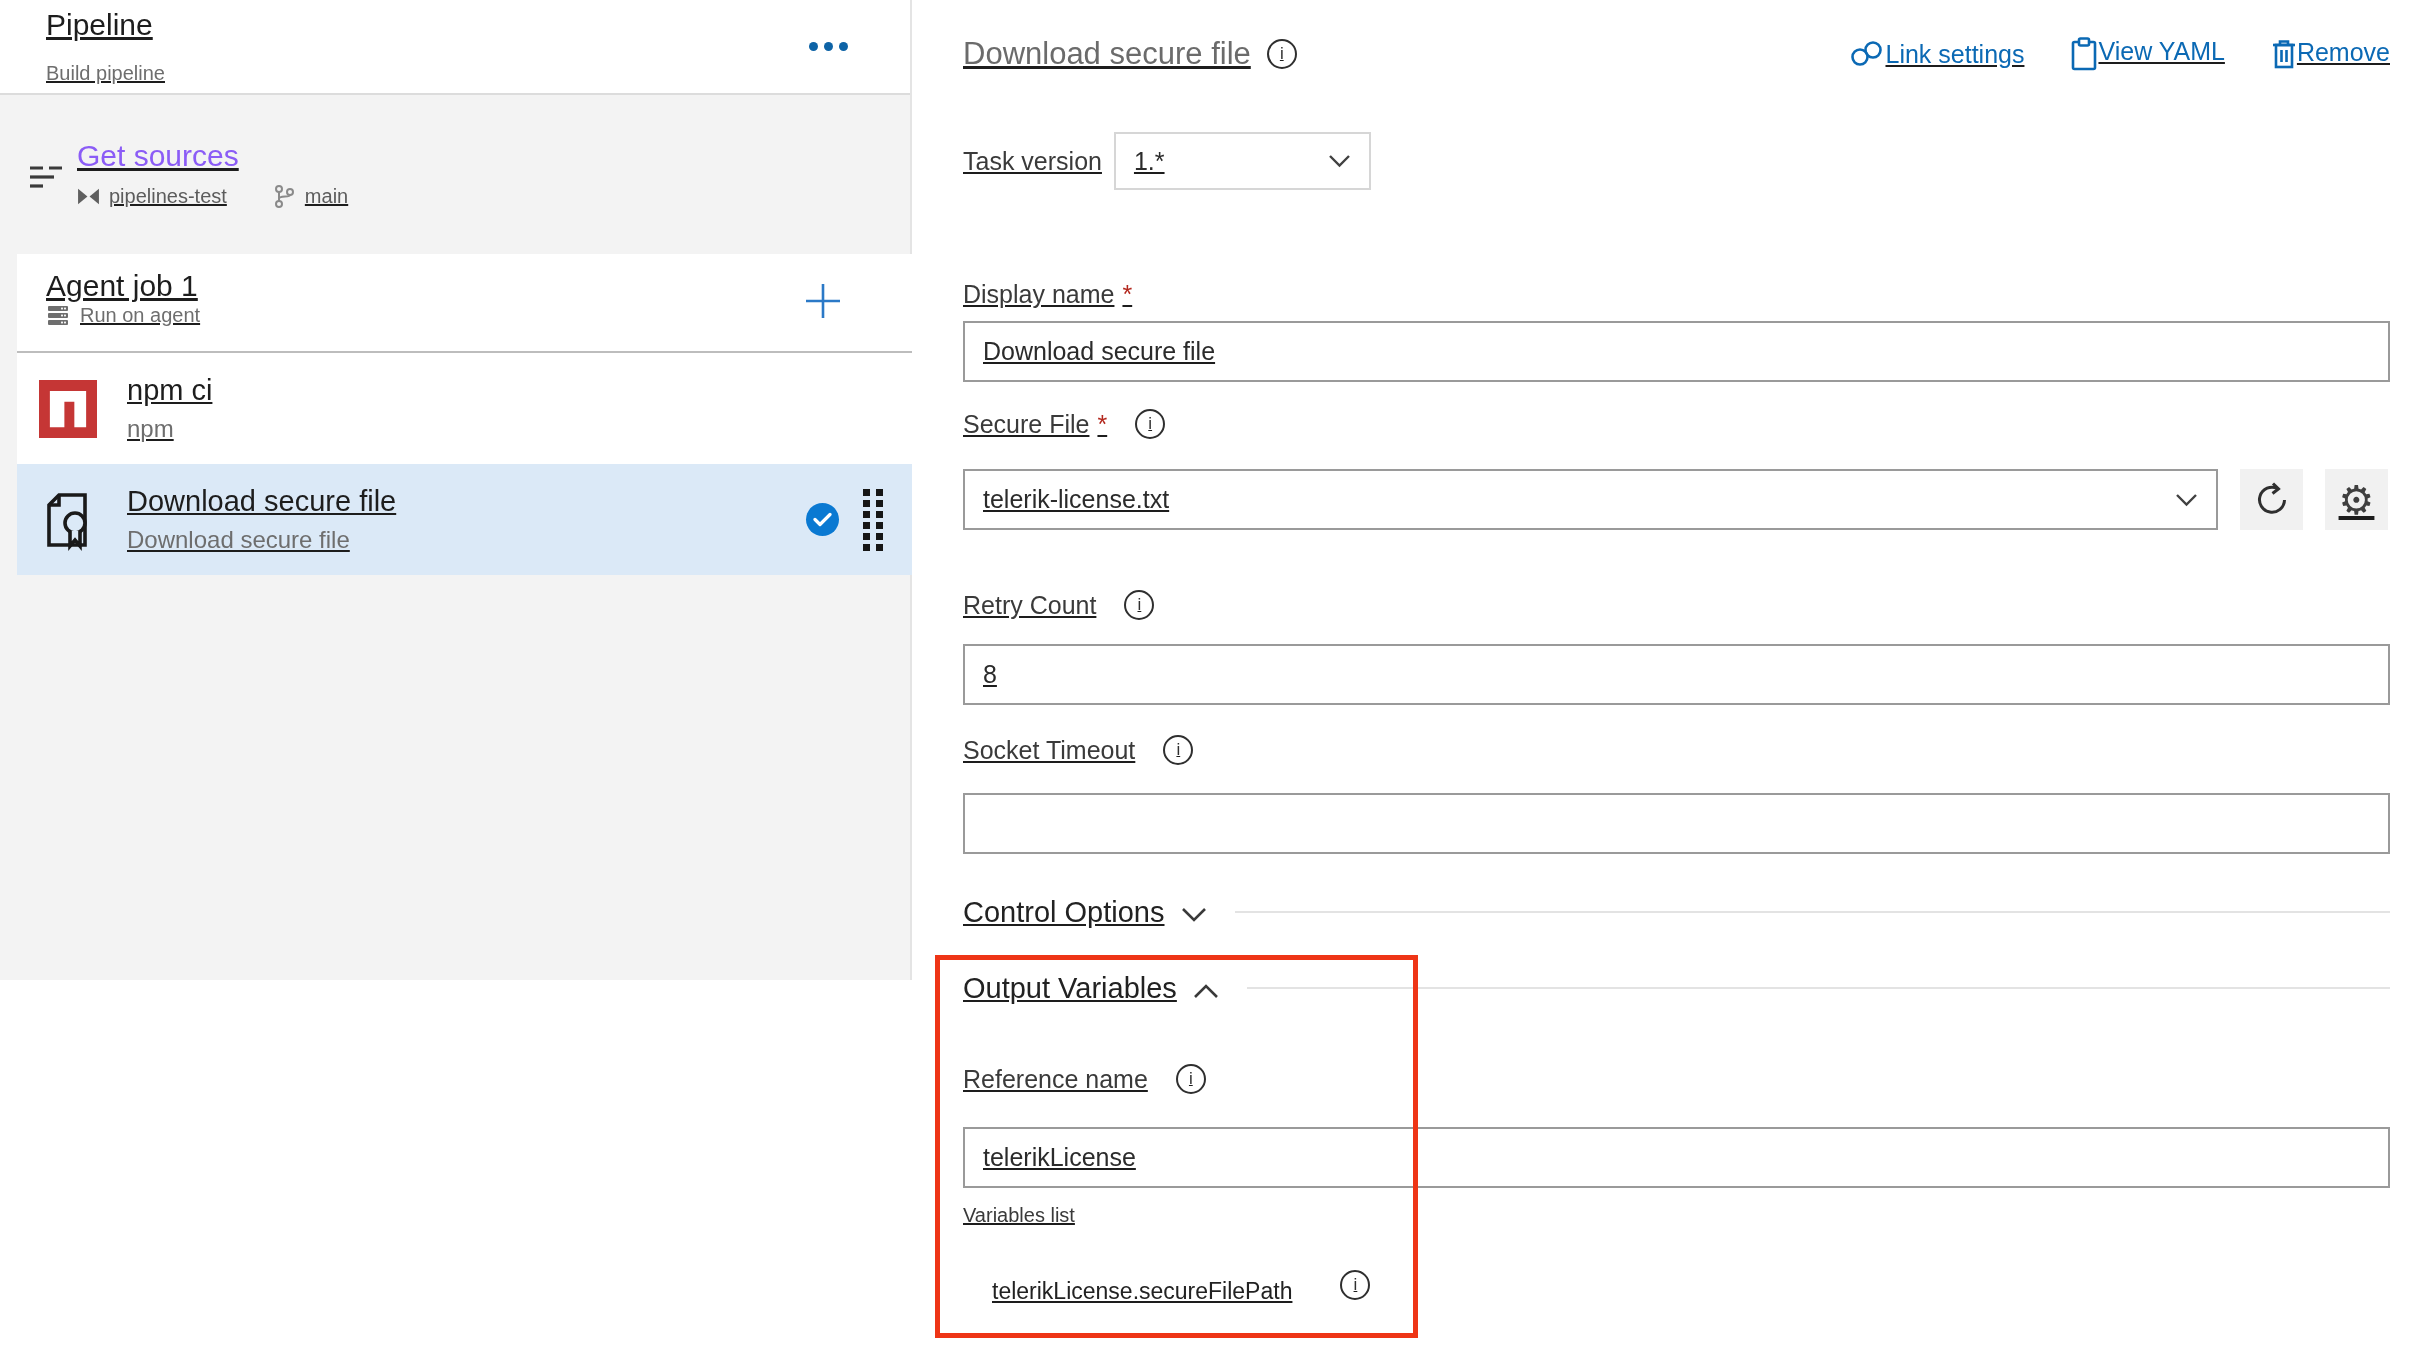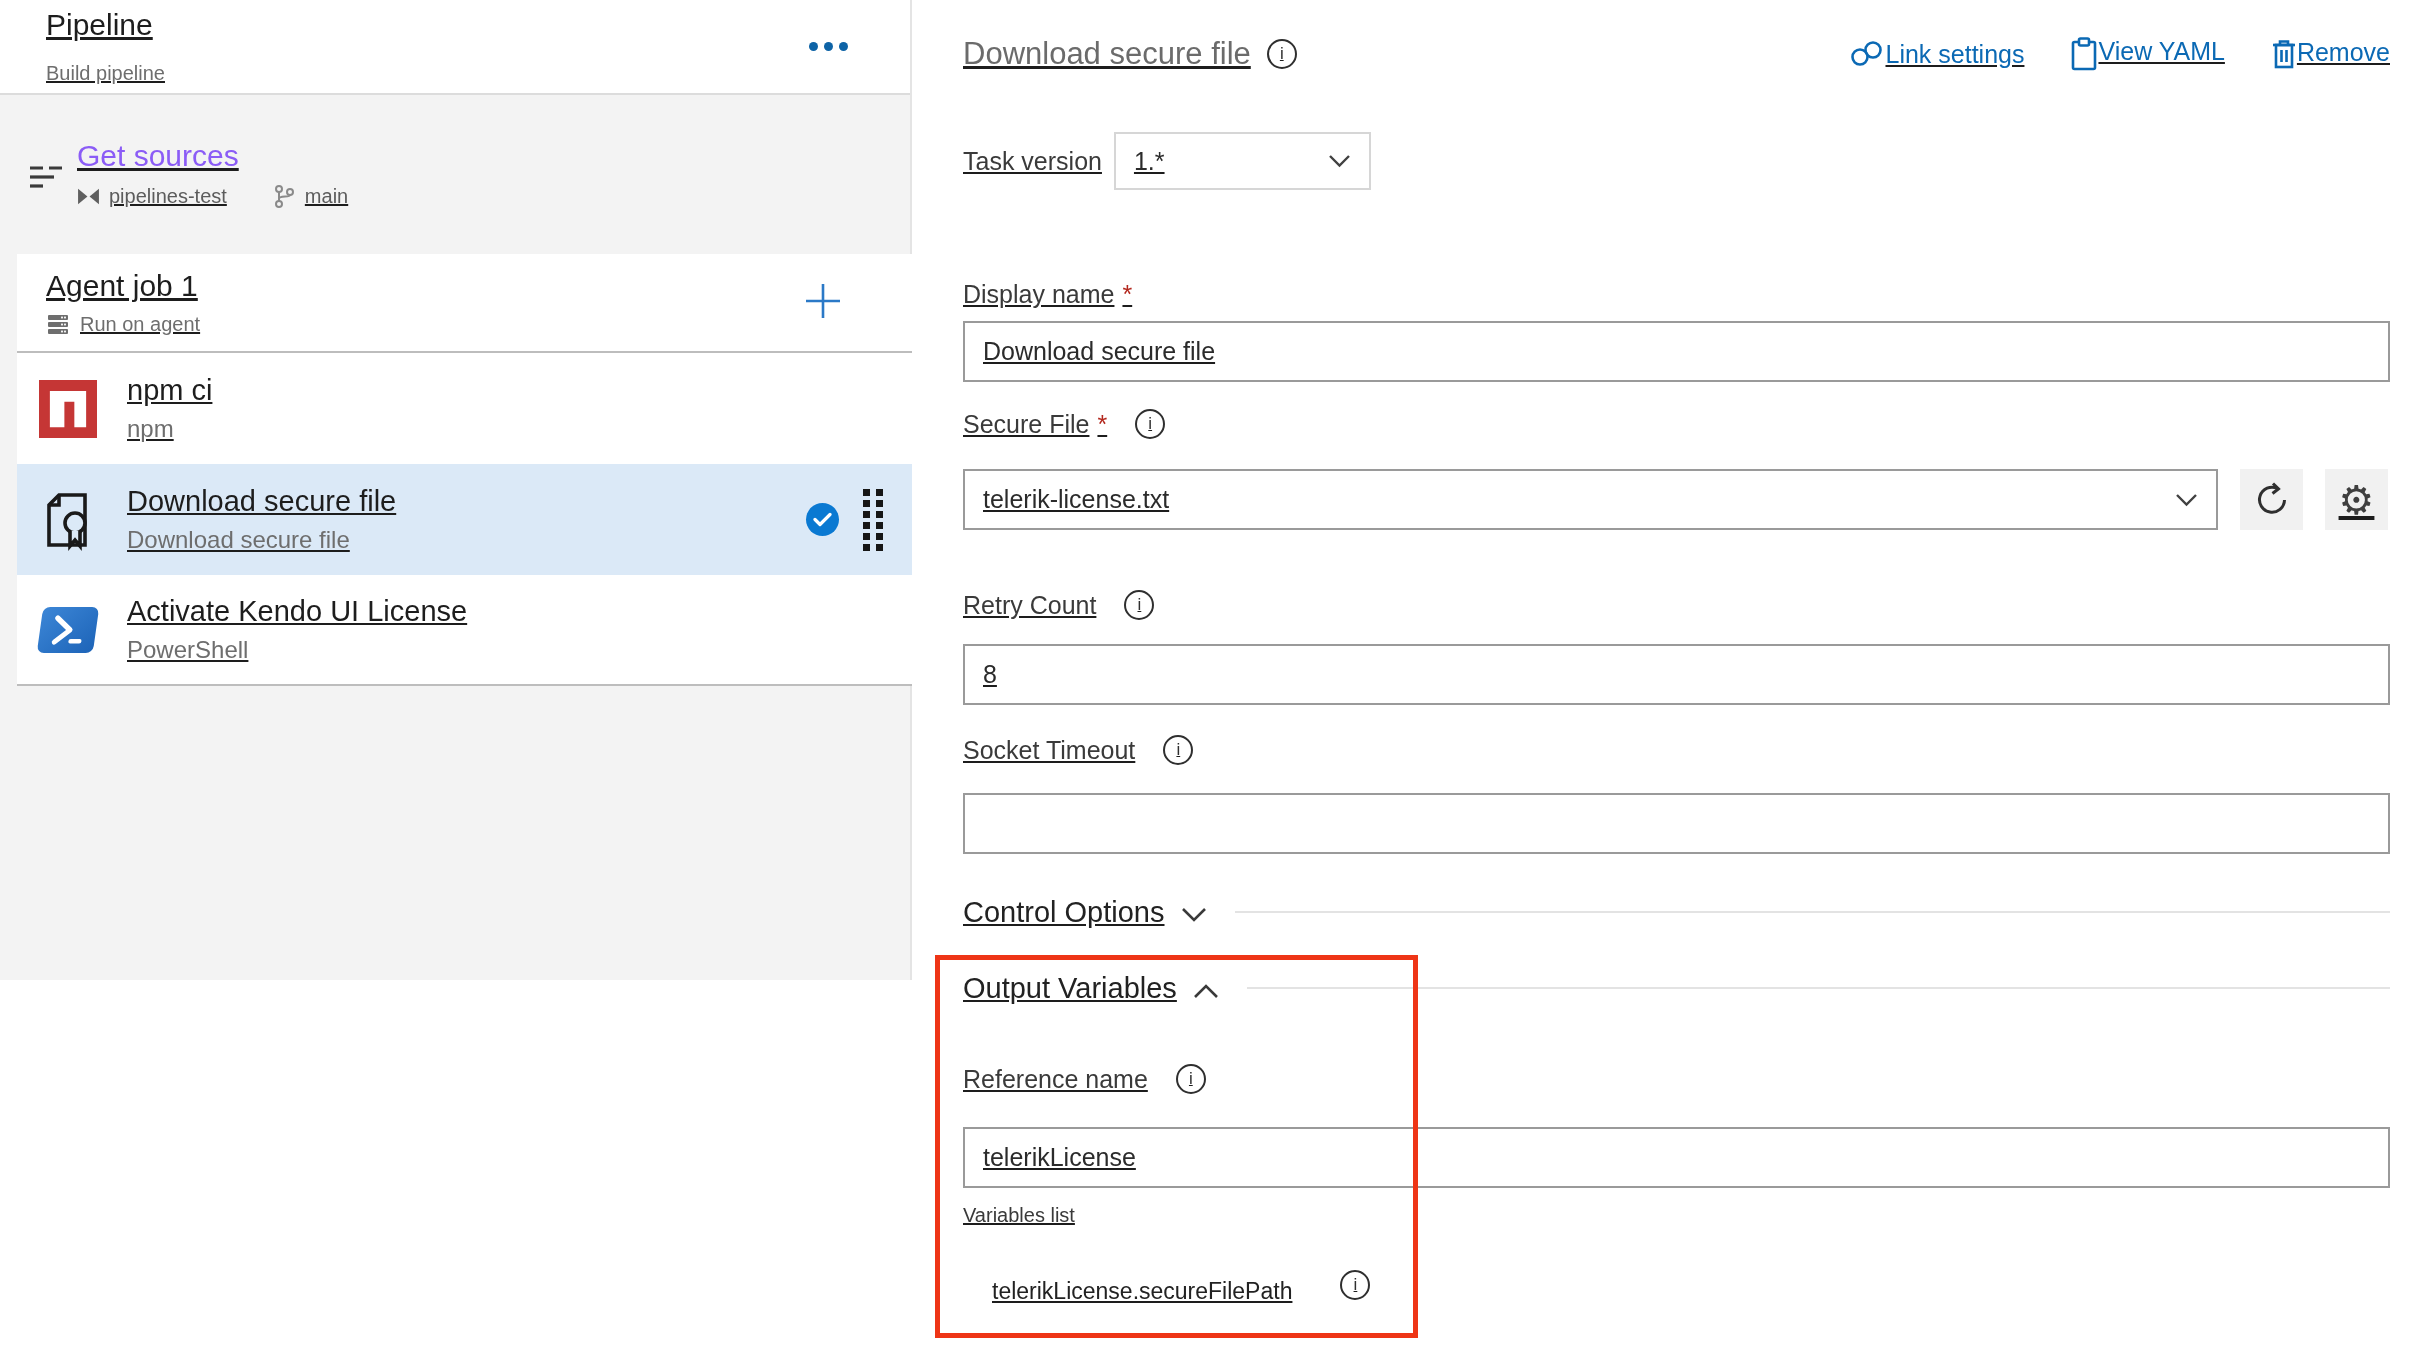--- a/index.html
+++ b/index.html
@@ -25,21 +25,21 @@
   .get-sources{height:159px;display:flex;align-items:center;padding-left:22px;cursor:pointer;}
   .gs-icon{margin-right:13px;margin-top:4px;}
   .gs-title{font-size:30px;color:#8b5cf6;}
   .gs-meta{display:flex;align-items:center;margin-top:10px;font-size:20px;color:#5c5c5c;}
   .gs-meta .mlabel{margin-left:9px;}
   .gs-meta .branch{margin-left:46px;}
 
   .agent-card{margin-left:17px;background:#fff;width:895px;}
   .agent-row{height:99px;border-bottom:2px solid #bdbdbd;position:relative;padding:15px 0 0 29px;cursor:pointer;}
   .agent-title{font-size:30px;color:#1d1d1d;}
-  .agent-meta{display:flex;align-items:center;margin-top:9px;font-size:20px;color:#6e6e6e;gap:10px;}
+  .agent-meta{display:flex;align-items:center;font-size:20px;color:#6e6e6e;gap:10px;}
   .add-btn{position:absolute;right:66px;top:24px;background:none;border:0;cursor:pointer;padding:0;}
 
   .task-row{height:111px;display:flex;align-items:center;padding-left:22px;position:relative;cursor:pointer;}
   .task-row.selected{background:var(--selected-row-bg);}
   .task-row.last{border-bottom:2px solid #bdbdbd;}
   .task-icon{width:58px;height:58px;margin-right:30px;flex:none;display:flex;align-items:center;justify-content:center;}
   .task-title{font-size:29px;color:#1d1d1d;}
   .task-sub{font-size:24px;color:#6e6e6e;margin-top:8px;}
   .check-badge{position:absolute;left:789px;top:39px;width:33px;height:33px;border-radius:50%;background:var(--accent-blue);display:flex;align-items:center;justify-content:center;}
   .drag-handle{position:absolute;left:846px;top:25px;display:grid;grid-template-columns:7px 7px;grid-auto-rows:7px;column-gap:6px;row-gap:4px;cursor:grab;}
@@ -202,34 +202,20 @@
             <i></i>
             <i></i>
             <i></i>
             <i></i>
             <i></i>
             <i></i>
             <i></i>
         </span>
       </div>
 
-      <div class="task-row last">
-        <div class="task-icon">
-          <div class="ps-badge">
-            <svg width="40" height="34" viewBox="0 0 40 34" fill="none">
-              <path d="M8 5 L22 17 L8 29" stroke="#fff" stroke-width="5" stroke-linecap="round" stroke-linejoin="round"></path>
-              <rect x="22" y="26" width="13" height="4.5" rx="2" fill="#fff"></rect>
-            </svg>
-          </div>
-        </div>
-        <div>
-          <div class="task-title">Activate Kendo UI License</div>
-          <div class="task-sub">PowerShell</div>
-        </div>
-      </div>
     </div>
 
     <div class="sidebar-rest"></div>
   </aside>
 
   <main class="main">
 
     <div class="panel-header">
       <div class="panel-title-wrap">
         <span class="panel-title">Download secure file</span>

